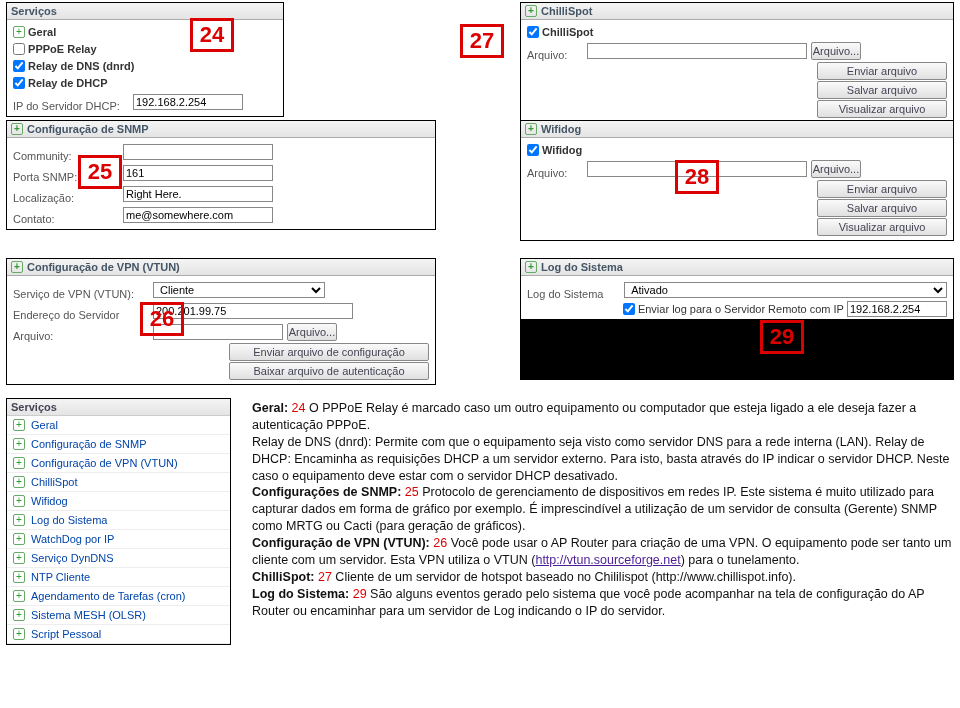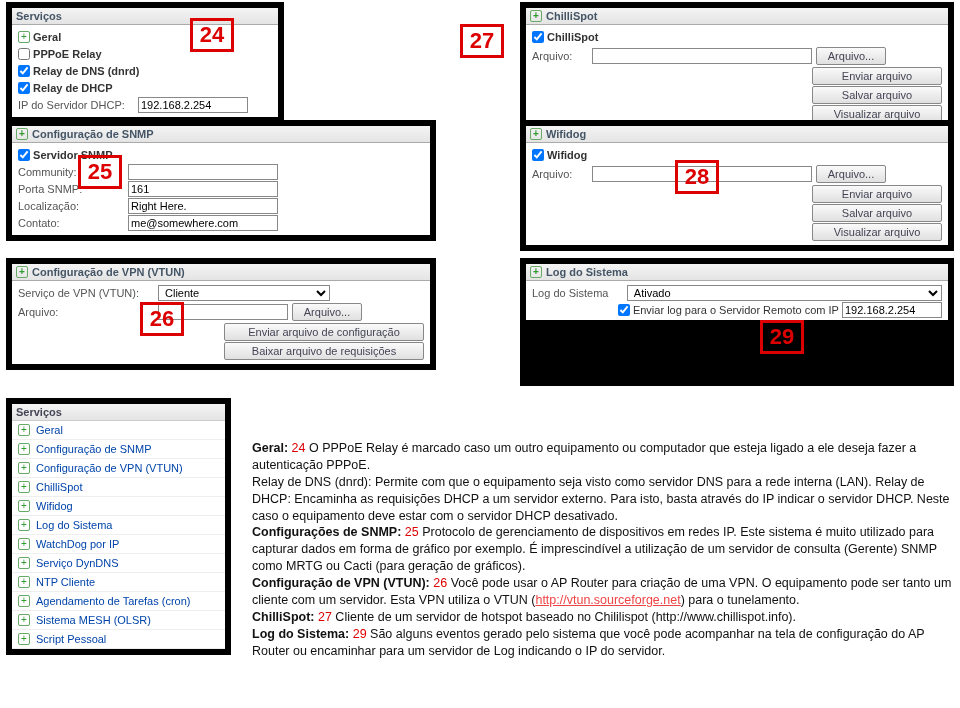--- a/index.html
+++ b/index.html
@@ -1,34 +1,34 @@
 <!DOCTYPE html>
 <html><head>
 <meta charset="utf-8">
 <style>
   * { box-sizing: border-box; margin: 0; padding: 0; }
   body { font-family: Arial, sans-serif; font-size: 11px; background: #fff; width: 960px; color: #333; }
   .page { position: relative; width: 960px; height: 708px; }
-  .panel { position: absolute; border: 6px solid #000000; background: #fff; }
+  .panel { position: absolute; border: 1px solid #000000; background: #fff; }
   .panel-header { background: linear-gradient(#f4f4f4,#e4e4e4); border-bottom: 1px solid #aaa; padding: 2px 4px; font-weight: bold; color: #456; font-size: 11px; display:flex; align-items:center; gap:4px; }
   .panel-body { padding: 3px 6px; }
   .row { display: flex; align-items: center; margin: 1px 0; min-height: 16px; }
-  .row label { width: 110px; color: #555; }
+  .row label { width: 110px; color: #555; margin-top: 8px; }
   input[type=text], select { font-size: 11px; border: 1px solid #888; background:#fff; height: 16px; padding: 0 2px; }
   .btn { display:block; text-align:center; font-size:11px; border:1px solid #888; background:linear-gradient(#fafafa,#e0e0e0); border-radius:2px; height:18px; line-height:16px; color:#445; margin:1px 0 1px auto; }
-  .btn-sm { width:70px; display:inline-block; }
+  .btn-sm { width:50px; display:inline-block; }
   .callout { border: 3px solid #d00; color:#d00; font-weight:bold; font-size:22px; text-align:center; position:absolute; display:flex; align-items:center; justify-content:center; }
   .sidebar { position:absolute; }
   .sidebar-title { font-weight:bold; color:#445; border-bottom:1px solid #ccc; padding:2px 4px; background:linear-gradient(#f4f4f4,#e4e4e4); }
   .sidebar-item { padding:3px 6px; border-bottom:1px solid #eee; color:#04a; display:flex; align-items:center; gap:6px; cursor:pointer; }
   .plus { width:12px; height:12px; border:1px solid #6a6; border-radius:2px; display:inline-flex; align-items:center; justify-content:center; color:#393; font-size:10px; line-height:1; }
   .chk { width:12px; height:12px; }
-  .desc { position:absolute; font-size:12.5px; line-height:1.35; color:#111;margin-top:40px; }
+  .desc { position:absolute; font-size:12.5px; line-height:1.35; color:#111; }
   .desc b { font-weight:bold; }
-  a.link { color:#ef4444; text-decoration:underline; }
+  a.link { color:#4c1d95; text-decoration:underline; }
   .black-box { background:#000; }
 </style>
 </head>
 <body>
 
 <div class="page">
 
   <div class="panel" style="left:6px; top:2px; width:278px;">
     <div class="panel-header">
         <span>Serviços</span>
@@ -45,21 +45,20 @@
     </div>
   </div>
   <div class="callout" style="left:190px; top:18px; width:44px; height:34px;">24</div>
 
   <div class="panel" style="left:6px; top:120px; width:430px;">
     <div class="panel-header">
         <span class="plus">+</span>
         <span>Configuração de SNMP</span>
       </div>
     <div class="panel-body">
-      <div class="row"><input type="checkbox" class="chk" checked="" style="">&nbsp;<b>Servidor SNMP</b></div>
       <div class="row">
           <label>Community:</label>
           <input type="text" style="width: 150px;">
         </div>
       <div class="row">
           <label>Porta SNMP:</label>
           <input type="text" style="width: 150px;" value="161">
         </div>
       <div class="row">
           <label>Localização:</label>
@@ -75,28 +74,32 @@
 
   <div class="panel" style="left:6px; top:258px; width:430px;">
     <div class="panel-header">
         <span class="plus">+</span>
         <span>Configuração de VPN (VTUN)</span>
       </div>
     <div class="panel-body">
       <div class="row">
           <label style="width:140px">Serviço de VPN (VTUN):</label>
           <select style="width:172px"><option>Cliente</option></select>
+        </div>
+      <div class="row">
+          <label style="width:140px">Endereço do Servidor</label>
+          <input type="text" style="width: 200px;" value="200.201.99.75">
         </div>
       <div class="row">
           <label style="width:140px">Arquivo:</label>
           <input type="text" style="width: 130px;">
           <span class="btn btn-sm" style="margin-left:4px">Arquivo...</span>
         </div>
       <div class="btn" style="width:200px">Enviar arquivo de configuração</div>
-      <div class="btn" style="width:200px">Baixar arquivo de requisições</div>
+      <div class="btn" style="width:200px">Baixar arquivo de autenticação</div>
     </div>
   </div>
   <div class="callout" style="left:140px; top:302px; width:44px; height:34px;">26</div>
 
   <div class="panel" style="left:520px; top:2px; width:434px;">
     <div class="panel-header">
         <span class="plus">+</span>
         <span>ChilliSpot</span>
       </div>
     <div class="panel-body">

